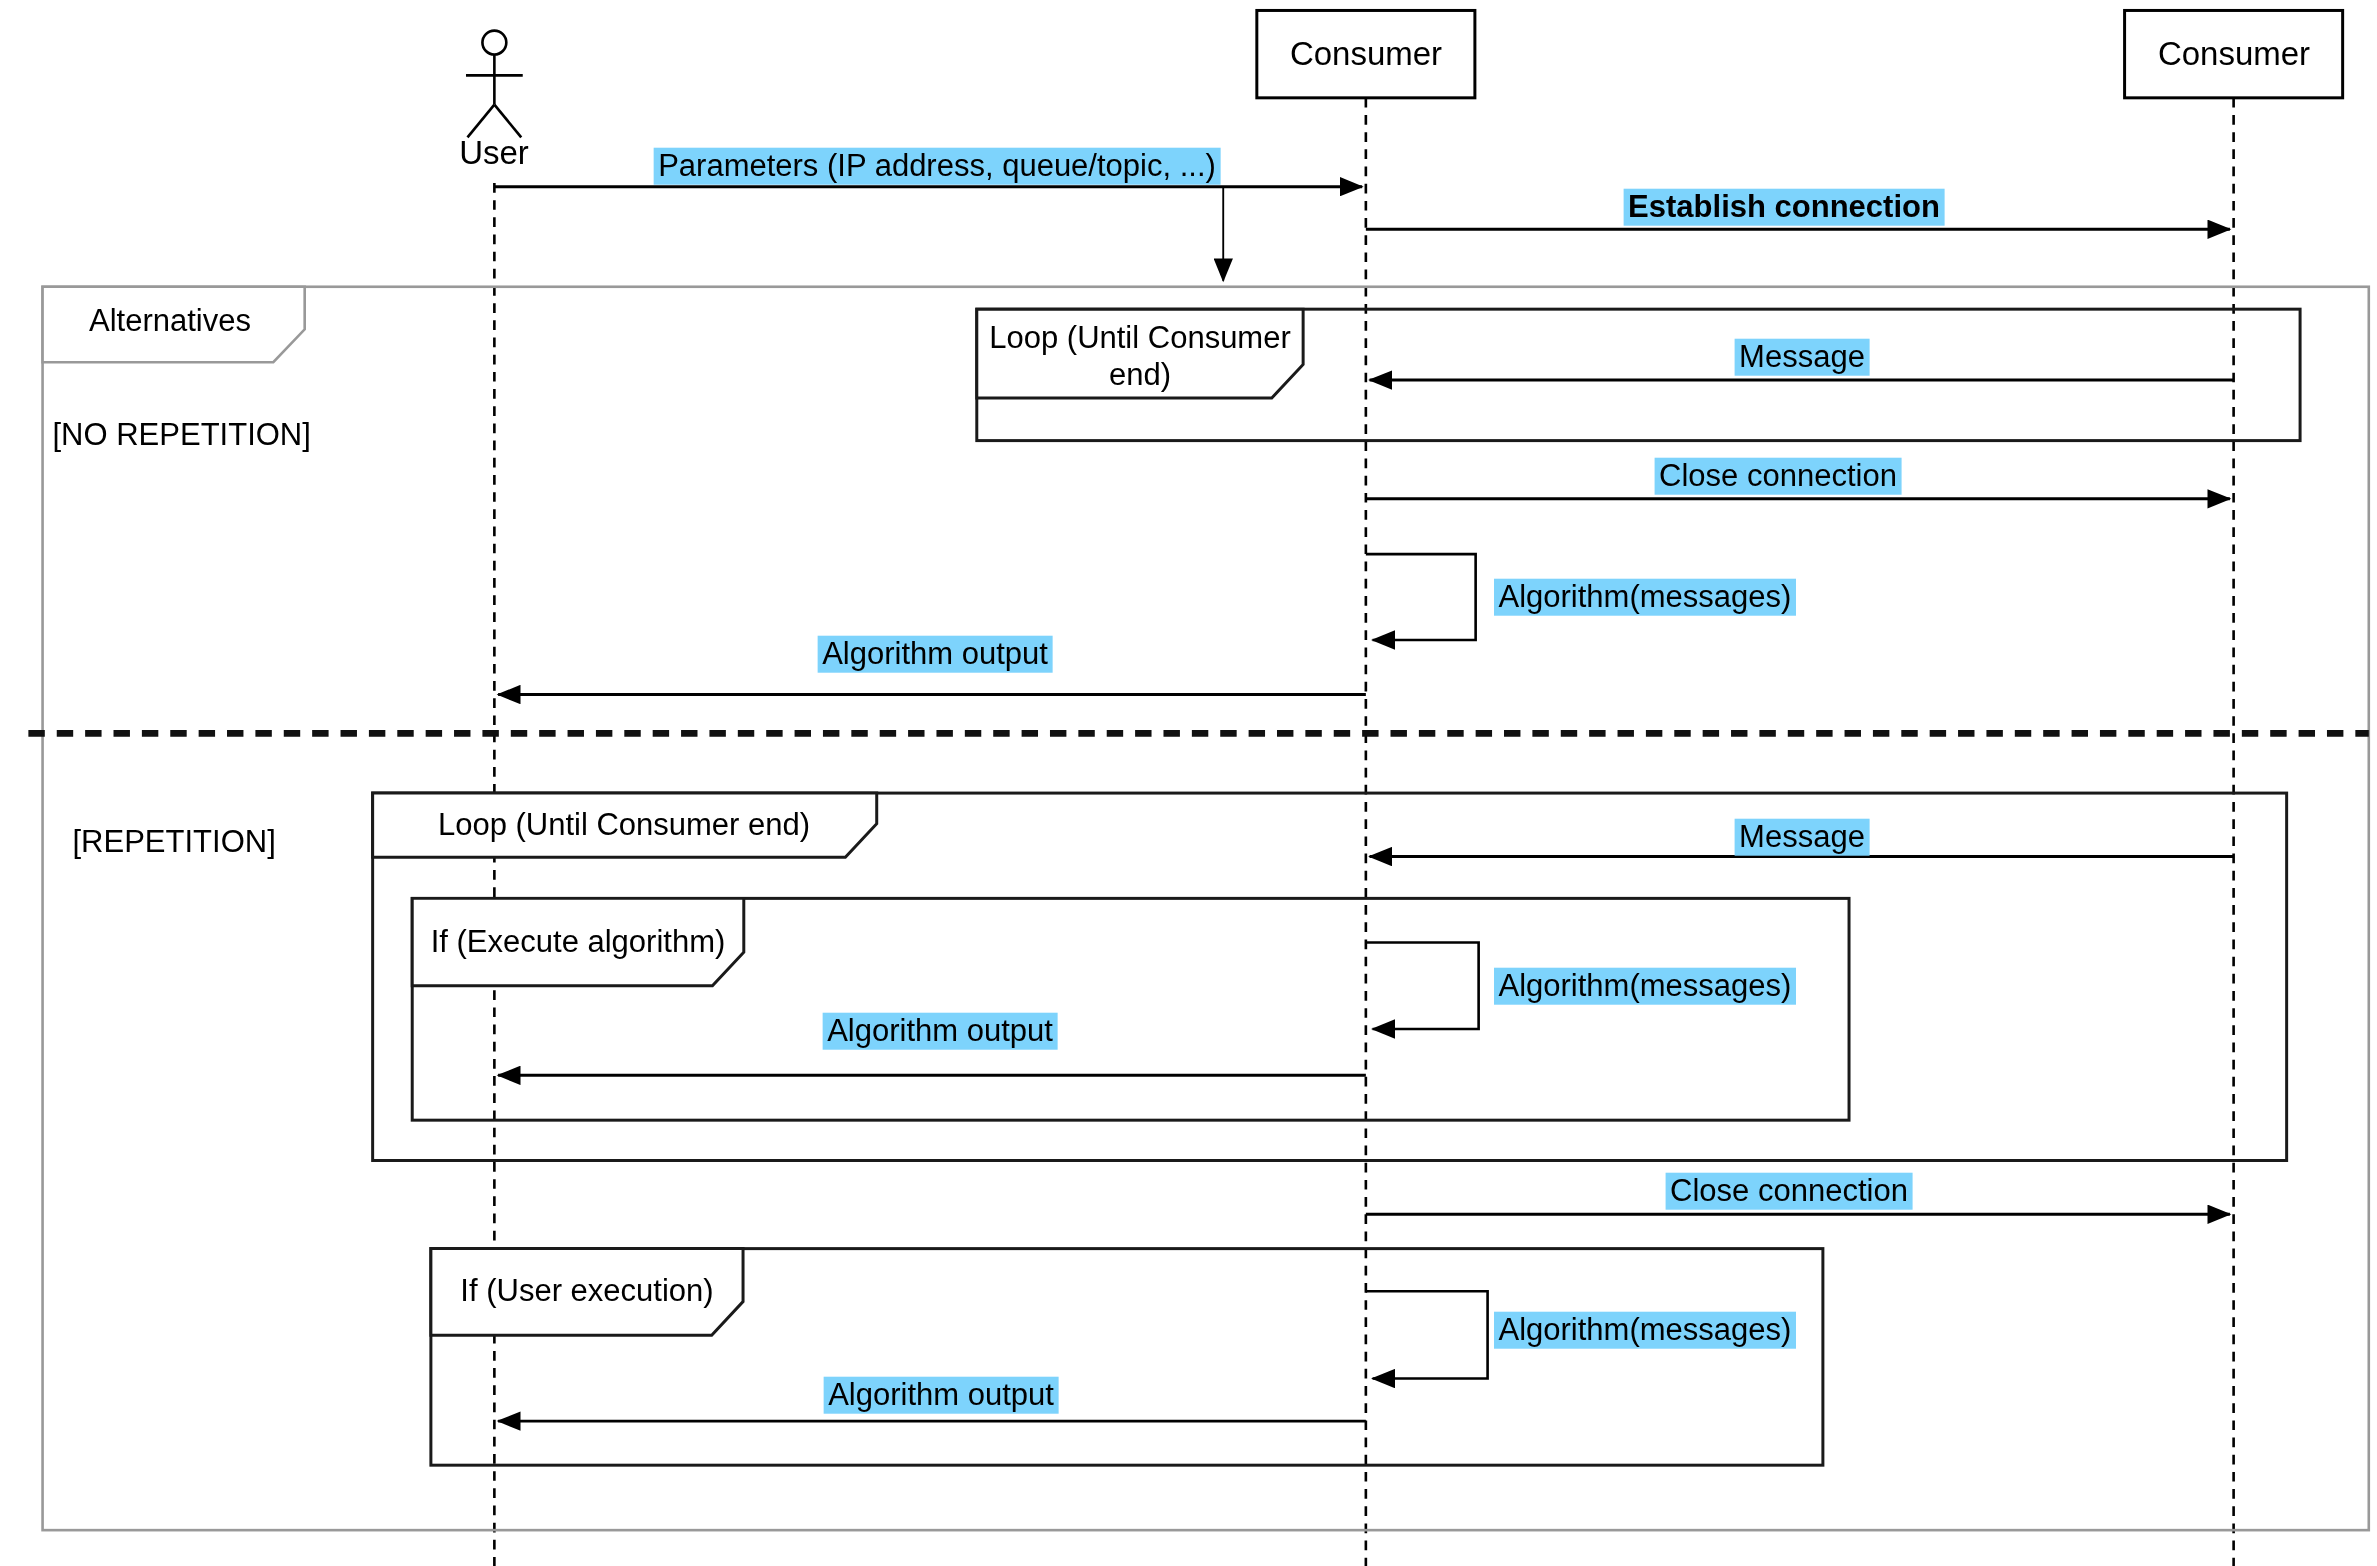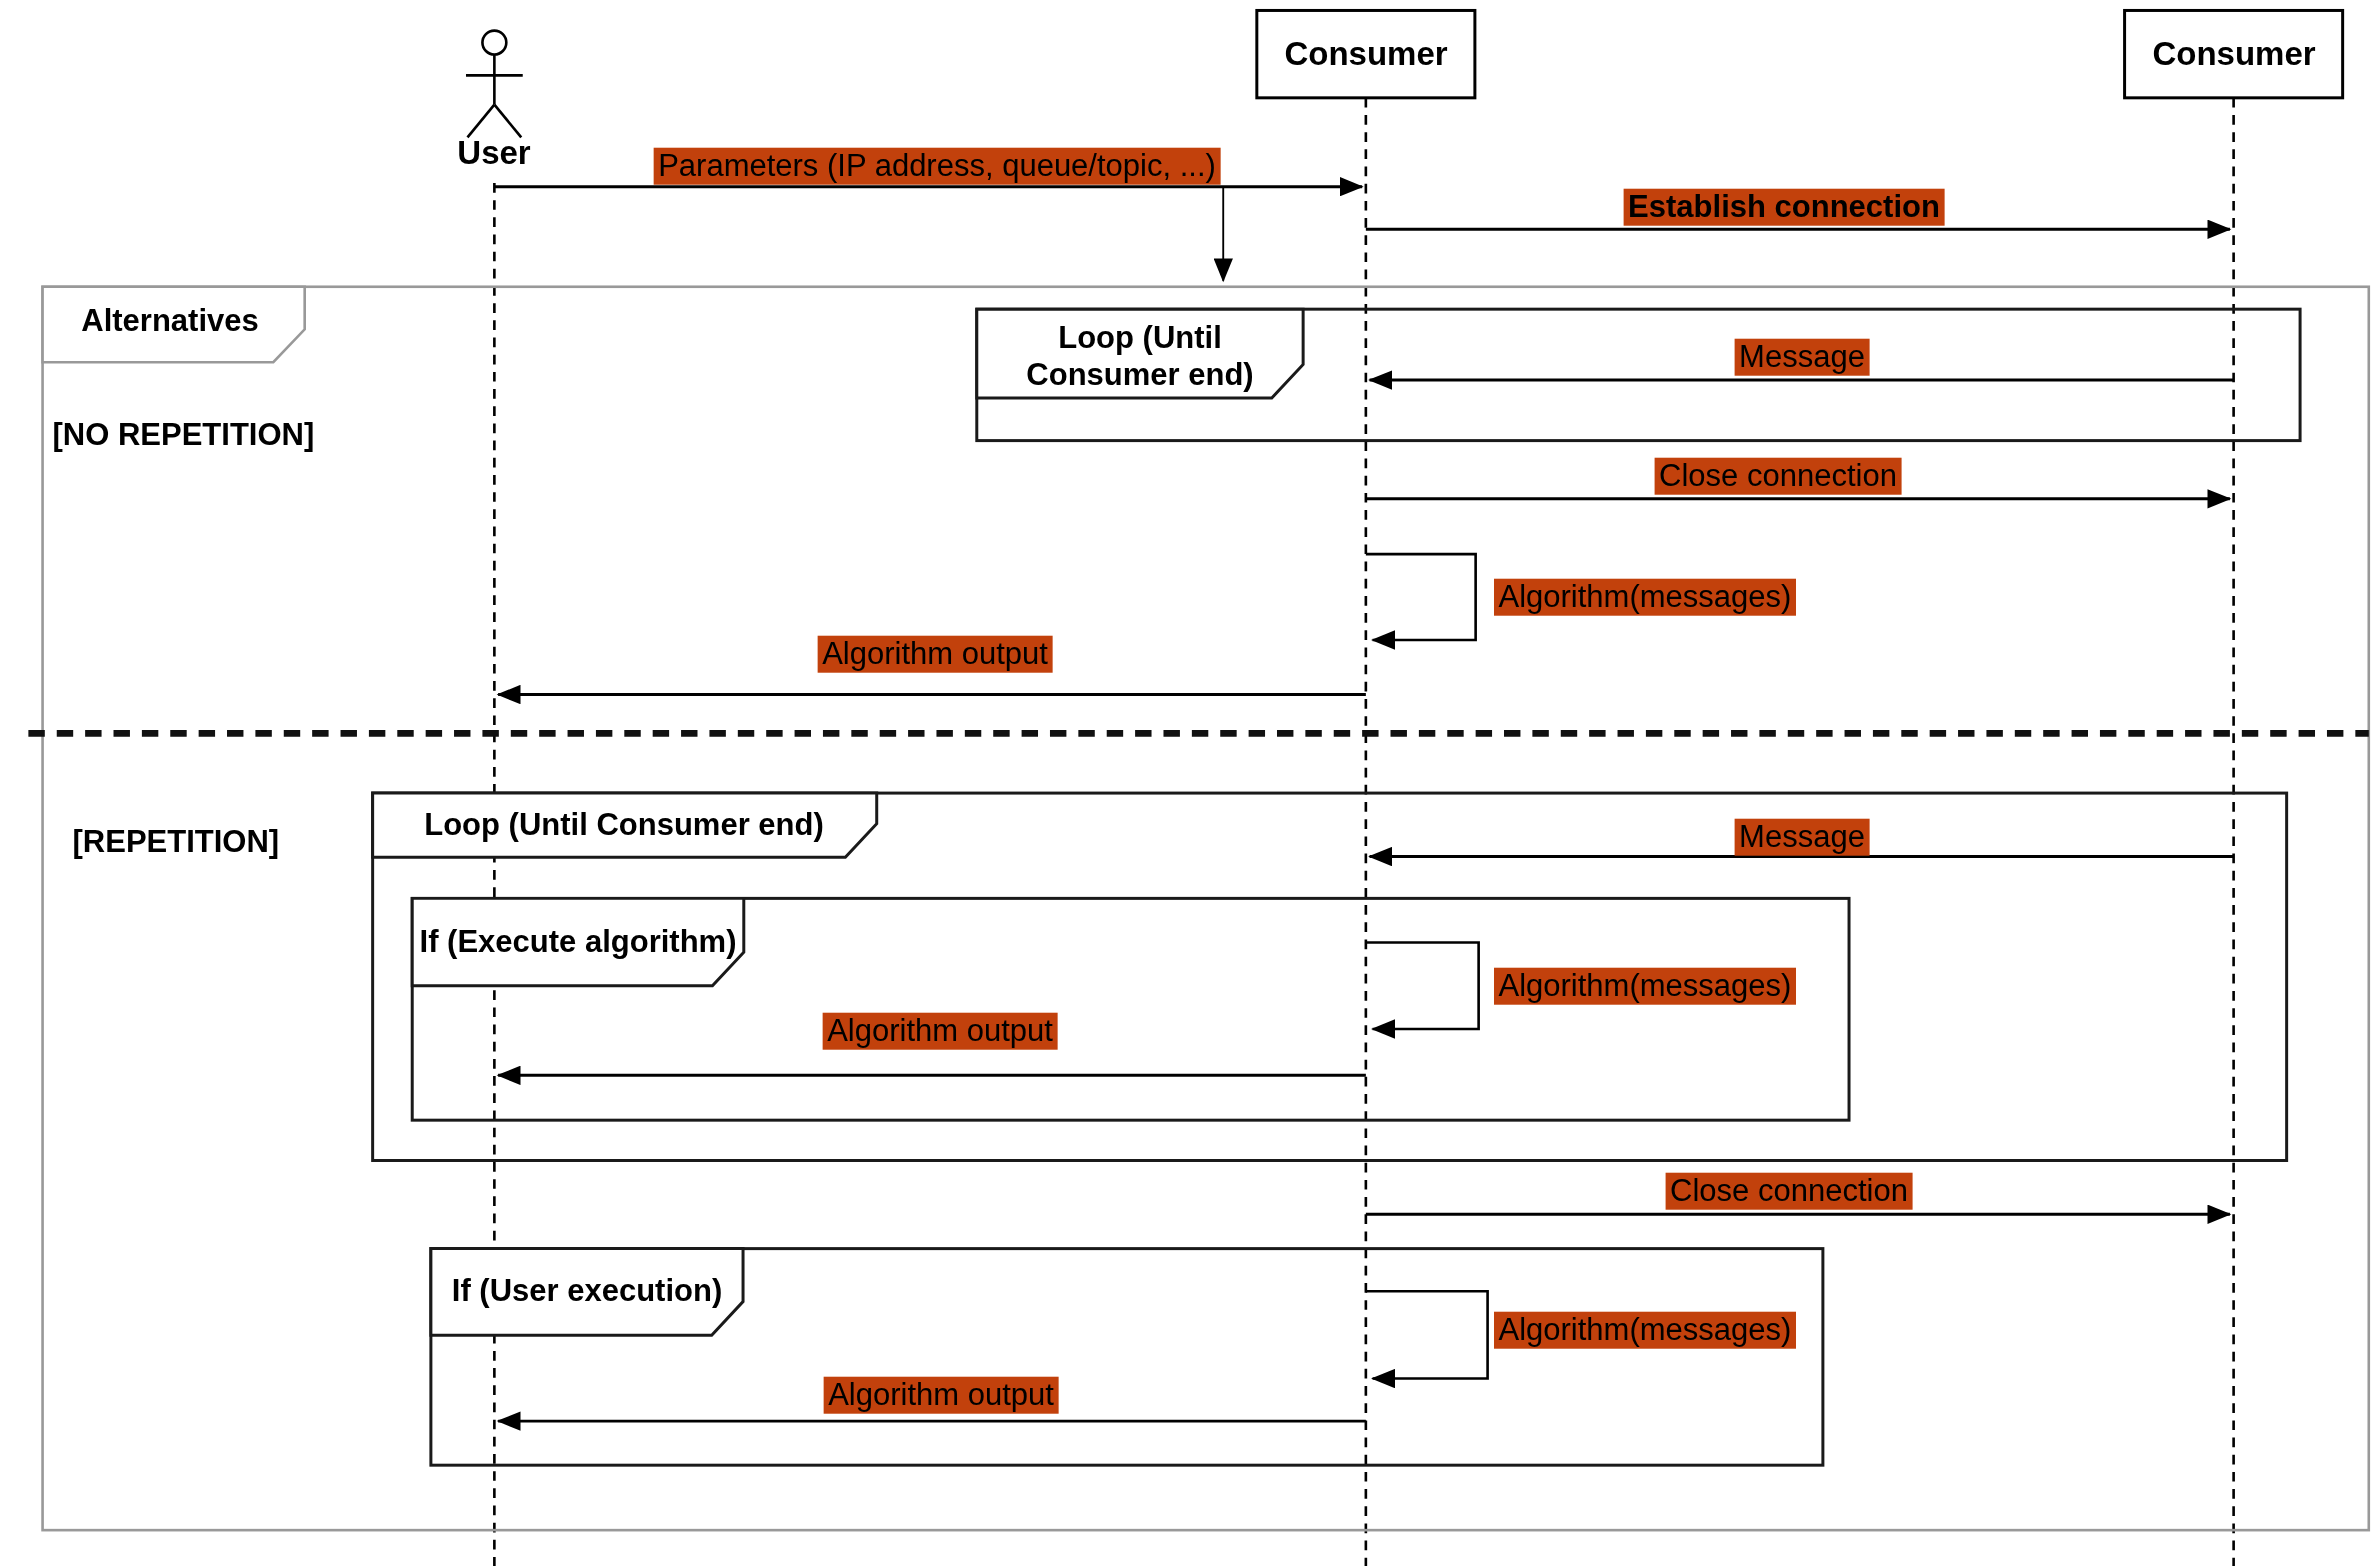--- a/index.html
+++ b/index.html
@@ -1,23 +1,23 @@
 <!DOCTYPE html>
 <html style="font-size:12px"><head>
 <meta charset="utf-8">
 <style>
   html,body{margin:0;padding:0;background:#ffffff;}
   #stage{position:relative;width:2377px;height:1566px;background:#ffffff;overflow:hidden;
          font-family:"Liberation Sans", sans-serif;color:#000;}
   #wires{position:absolute;left:0;top:0;width:2377px;height:1566px;}
-  .lbl{position:absolute;font-size:31px;line-height:1.18;color:#000;background:#c2410c;
+  .lbl{position:absolute;font-size:31px;line-height:1.18;color:#000;background:#7dd3fc;
        transform:translate(-50%,-50%);text-align:center;white-space:nowrap;padding:0 4.5px;}
   .lbl.leftalign{transform:translateY(-50%);text-align:left;}
   .lbl.wrap{white-space:normal;width:321px;padding:0;}
-  .lbl.nobg{background:transparent;font-weight:bold;}
+  .lbl.nobg{background:transparent;}
   .headlbl{font-size:33px;}
 </style>
 </head>
 <body>
 
 <div id="stage">
 
   <svg id="wires" viewBox="0 0 3183 2097">
     <defs>
       <marker id="arr" markerUnits="userSpaceOnUse" markerWidth="34" markerHeight="26" refX="30" refY="13" orient="auto">

